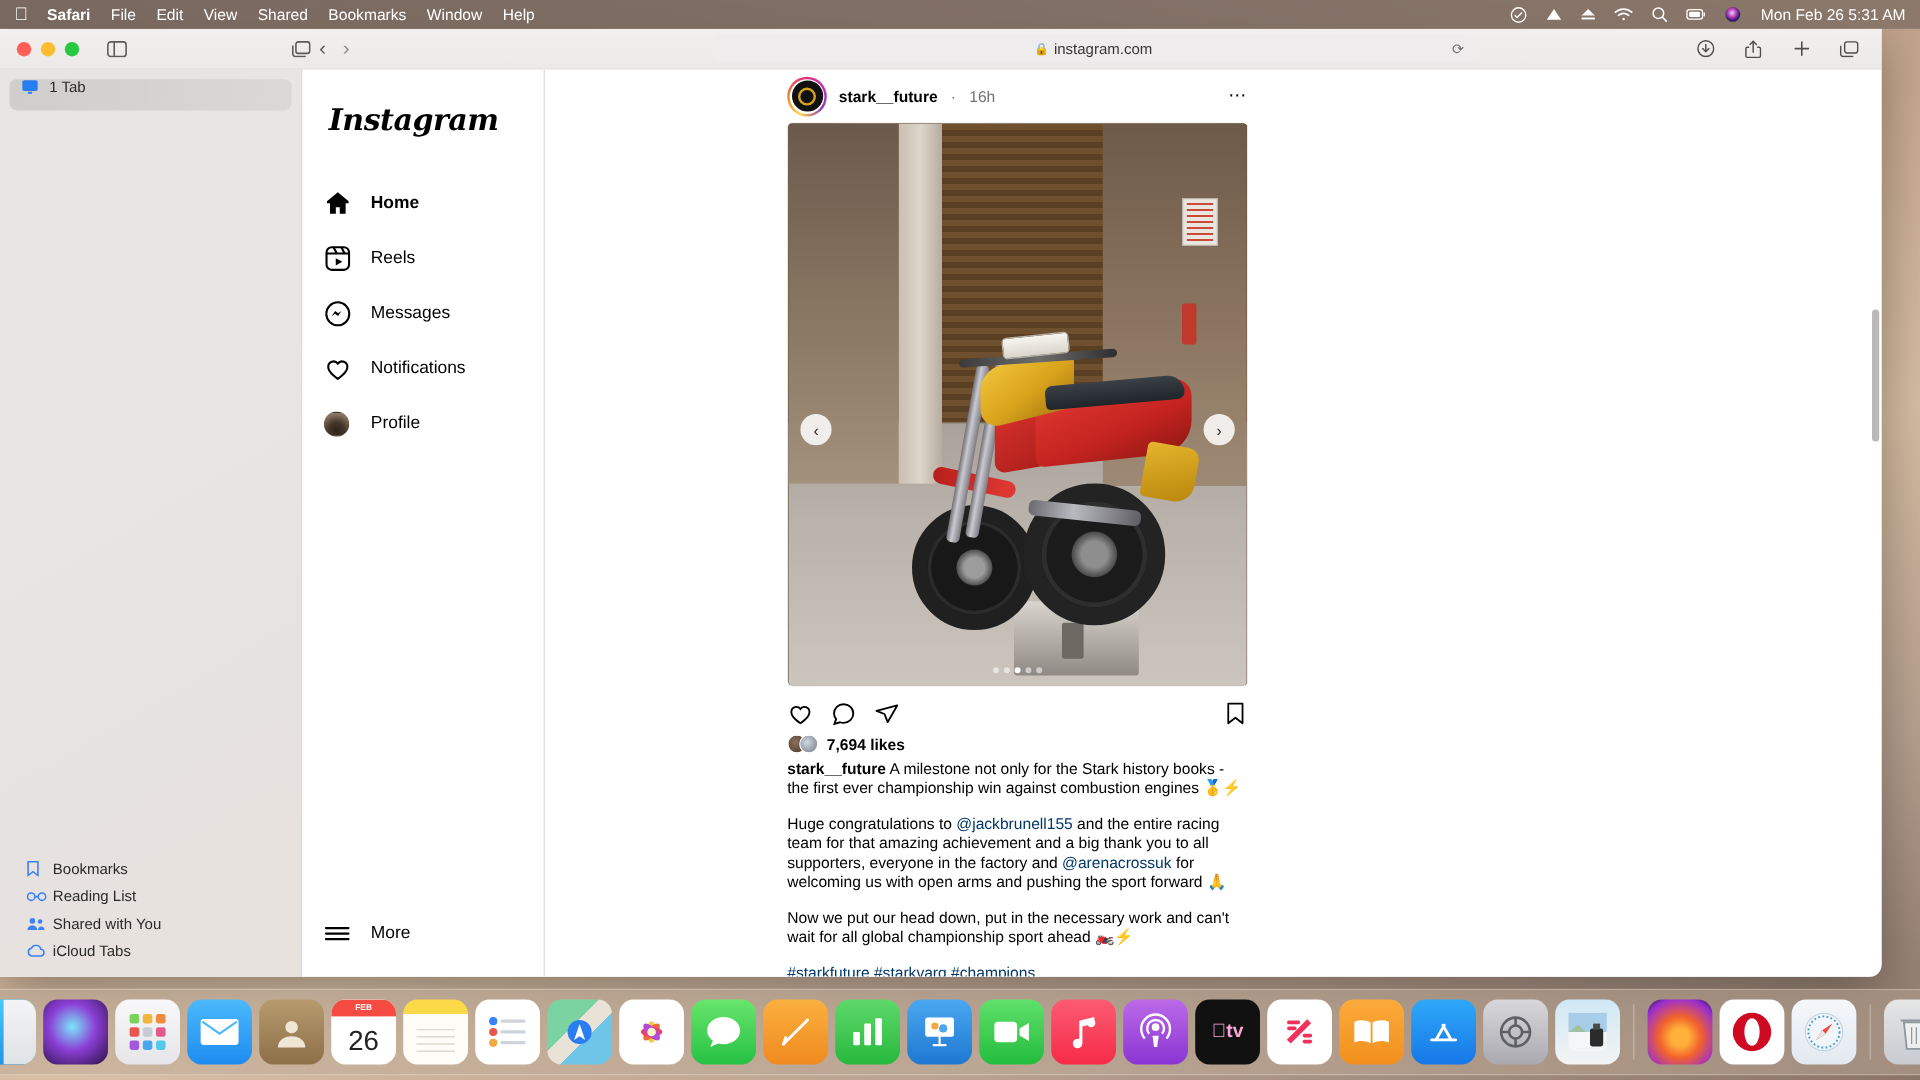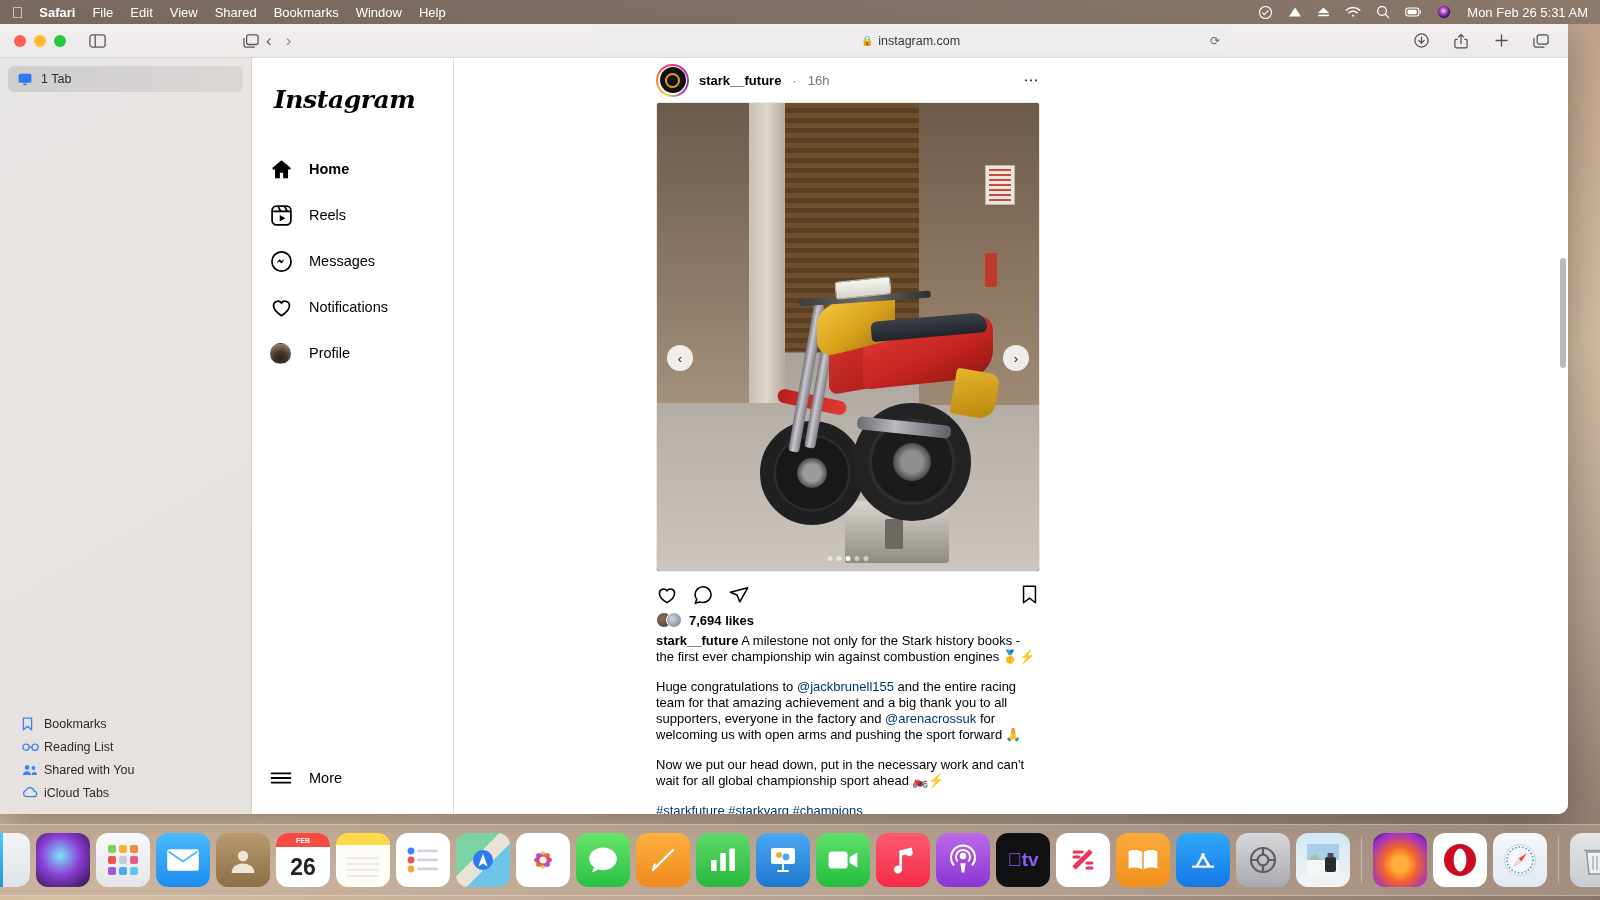--- a/index.html
+++ b/index.html
@@ -75,21 +75,21 @@
 
   
   .sf-sidebar {
     position: absolute; left: 0; top: 34px; width: 252px; height: 756px;
     background: linear-gradient(150deg, #e7e5e4 0%, #e9e5e2 40%, #e6e2e0 70%, #e8e2dd 100%);
     border-right: 1px solid #d6d3d1;
   }
   .tabrow {
     margin: 8px; height: 26px; border-radius: 6px;
     background: linear-gradient(90deg, rgba(0,0,0,0.10), rgba(0,0,0,0.06));
-    display: flex; align-items: center; padding: 0 10px;
+    display: flex; align-items: flex-start; padding: 0 10px;
     font-size: 12.5px; color: #2b2b2b;
   }
   .tabrow .ic { color: #2a7df0; margin-right: 9px; display: flex; }
   .sf-bottom { position: absolute; bottom: 10px; left: 0; width: 100%; padding: 0 14px; }
   .sf-item {
     display: flex; align-items: center; height: 23px;
     font-size: 12.5px; color: #2b2b2b; padding-left: 8px;
   }
   .sf-item .ic { color: #3b82f6; width: 22px; display: flex; align-items: center; }
 
@@ -358,21 +358,21 @@
   .siri { background: radial-gradient(circle at 45% 42%, #7ae6f8 0%, #8b3fd6 45%, #2a1243 100%); }
   .launchpad { background: linear-gradient(180deg,#f8f8fa,#e6e6ea); }
   .lp-grid { display: grid; grid-template-columns: repeat(3,8px); grid-template-rows: repeat(3,8px); gap: 3px; }
   .lp-grid i { border-radius: 2px; display: block; }
   .mail { background: linear-gradient(180deg,#4bb9fb,#1d8cf0); }
   .contacts { background: linear-gradient(180deg,#b89a6e,#8d6f48); }
   .calendar { background: #fff; flex-direction: column; }
   .cal-top { width: 100%; height: 14px; background: #f54b42; color: #fff; font-size: 7px;
              display:flex; align-items:center; justify-content:center; font-weight:700; }
   .cal-day { flex:1; display:flex; align-items:center; justify-content:center;
-             font-size: 23px; color: #222; font-weight: 700; }
+             font-size: 23px; color: #222; font-weight: 400; }
   .notes { background: linear-gradient(180deg,#fcd948 0 22%, #fdfcf7 22%); }
   .reminders { background: #fff; }
   .maps { background: linear-gradient(135deg,#7ad3a0 0 40%, #e8e3d6 40% 60%, #6fc5e8 60%); }
   .photos { background: #fff; }
   .messages { background: linear-gradient(180deg,#68e56c,#26c144); }
   .pages { background: linear-gradient(180deg,#fbb03f,#f08a1e); }
   .numbers { background: linear-gradient(180deg,#5ed96a,#27b83d); }
   .keynote { background: linear-gradient(180deg,#4aa7f0,#1f78d1); }
   .facetime { background: linear-gradient(180deg,#5fe06a,#23bd3e); }
   .music { background: linear-gradient(180deg,#fc5b72,#f62b48); }
@@ -833,21 +833,21 @@
     </div>
     <div class="dockapp podcasts">
       <svg width="32" height="32" viewBox="0 0 32 32" fill="none" stroke="#fff" stroke-width="2">
         <circle cx="16" cy="12" r="3.2" fill="#fff" stroke="none"></circle>
         <path d="M10.6 17.4a7 7 0 1 1 10.8 0"></path>
         <path d="M7 21.4a12 12 0 1 1 18 0"></path>
         <path d="M13.4 19.2h5.2l-1.3 9.4h-2.6z" fill="#fff" stroke="none"></path>
       </svg>
     </div>
     <div class="dockapp appletv">
-      <span style="color:#8b5cf6;font-size:19px;font-weight:700">tv</span>
+      <span style="color:#f9a8d4;font-size:16px;font-weight:700">tv</span>
     </div>
     <div class="dockapp news">
       <svg width="34" height="34" viewBox="0 0 34 34">
         <rect x="1" y="1" width="32" height="32" rx="7" fill="#fff"></rect>
         <path d="M8 25L25 8" stroke="#f0325a" stroke-width="4.6"></path>
         <path d="M8 9h8M8 14h5" stroke="#f0325a" stroke-width="3" stroke-linecap="round"></path>
         <path d="M21 25h5M26 20h-5" stroke="#f0325a" stroke-width="3" stroke-linecap="round"></path>
       </svg>
     </div>
     <div class="dockapp books">

